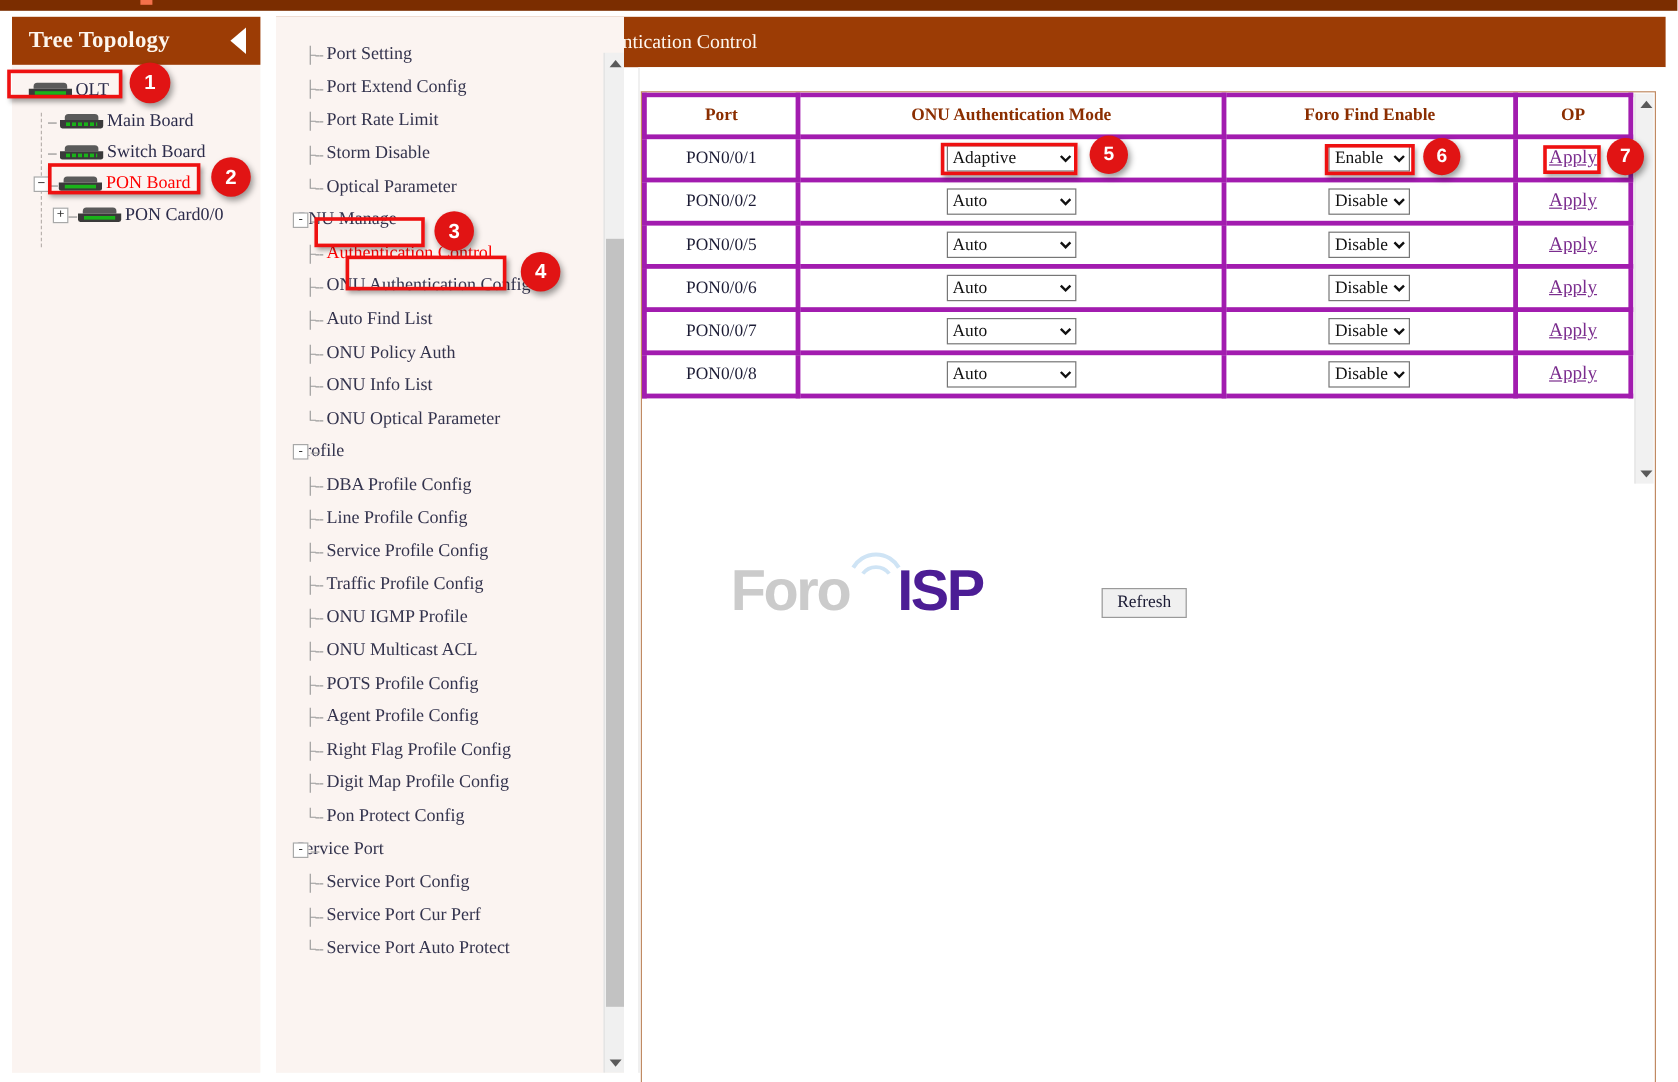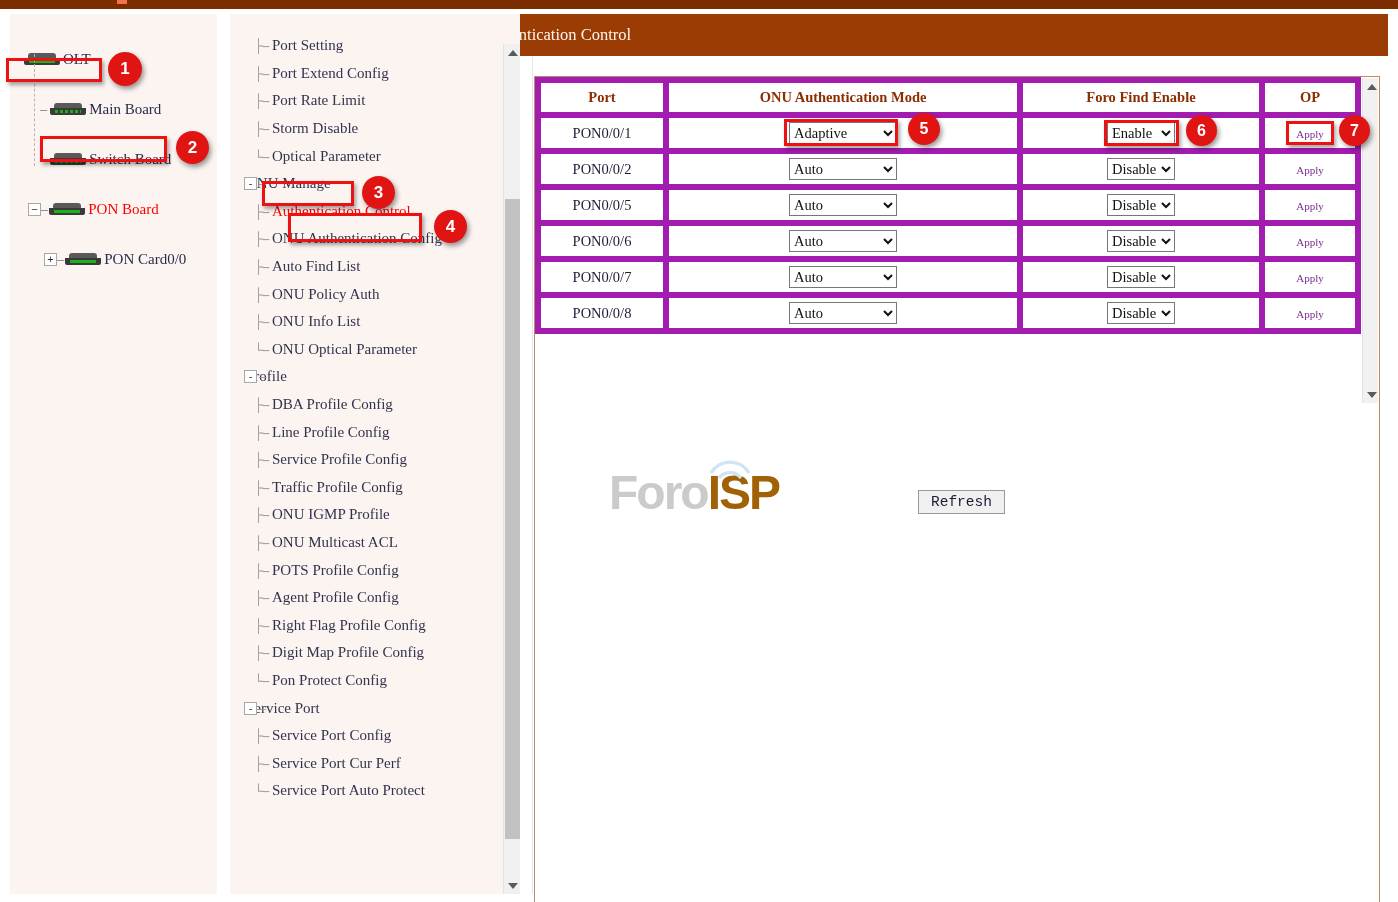--- a/index.html
+++ b/index.html
@@ -37,21 +37,21 @@
     color: #fdf6ee; font-size: 19px; font-weight: bold;
     font-family: "Liberation Serif", serif; letter-spacing: .2px;
   }
   .collapse-arrow { width: 0; height: 0; border-top: 11px solid transparent;
     border-bottom: 11px solid transparent; border-right: 13px solid #ffffff;
     cursor: pointer; }
 
   .tree-body { position: relative; padding: 8px 0 0 0; height: 838px; }
 
   .tnode { position: relative; display: flex; align-items: center; height: 26px;
-           font-size: 15px; color: #2b2b4a; font-family: "Liberation Serif", serif; margin-top: 24px; }
+           font-size: 15px; color: #2b2b4a; font-family: "Liberation Serif", serif; }
   .tnode .lbl { white-space: nowrap; }
   .tnode.red .lbl { color: #ff0000; }
 
   
   .dev-ico { position: relative; width: 36px; height: 13px; margin-right: 3px; flex: none; }
   .dev-ico .top { position: absolute; left: 4px; top: 0; width: 28px; height: 5px;
       background: #5a5a5a; border-radius: 3px 3px 0 0; }
   .dev-ico .bot { position: absolute; left: 0; top: 5px; width: 36px; height: 7px;
       background: #3a3a3a; border-radius: 0 0 2px 2px; }
   .dev-ico .grn { position: absolute; left: 5px; top: 7px; width: 26px; height: 3px;
@@ -103,41 +103,41 @@
      padding-left: 14px; font-size: 16.5px; font-family: "Liberation Serif", serif; }
   .content-body { position: absolute; left: 302px; top: 42px; width: 856px; height: 838px;
      background: #ffffff; border-left: 1px solid #e6e6e6; }
 
   .panel-box { position: absolute; left: 1px; top: 20px; width: 846px; height: 833px;
      background: #ffffff; border: 1px solid #c08a63; }
 
   table.porttbl { border-collapse: collapse; width: 826px; margin: 0;
      table-layout: fixed; }
   table.porttbl th, table.porttbl td {
-     border: 6px solid #a21caf; text-align: center; height: 36px; padding: 0;
+     border: 4px solid #a21caf; text-align: center; height: 36px; padding: 0;
      font-family: "Liberation Serif", serif; font-size: 14.5px; color: #1c1c35;
      background: #ffffff;
   }
   table.porttbl th { color: #8b2e00; font-weight: bold; font-size: 14.5px; height: 35px; }
   .col-port { width: 128px; }
   .col-mode { width: 354px; }
   .col-afe  { width: 242px; }
   .col-op   { width: 96px; }
 
   select.mode { width: 108px; height: 22px; font-family: "Liberation Serif", serif;
      font-size: 14.5px; background: #ffffff; border: 1px solid #767676; color: #111; }
   select.afe { width: 68px; height: 22px; font-family: "Liberation Serif", serif;
      font-size: 14.5px; background: #ffffff; border: 1px solid #767676; color: #111; }
-  a.applylnk { color: #7b2d8e; font-size: 11px;
+  a.applylnk { color: #7b2d8e; text-decoration: underline; font-size: 16px;
      font-family: "Liberation Serif", serif; cursor: pointer; }
 
   .tbl-sbar { position: absolute; right: 0px; top: 0; width: 16px; height: 326px;
      background: #f1f1f1; }
 
-  .refresh-btn { position: absolute; font-family: Liberation Mono, monospace;
+  .refresh-btn { position: absolute; font-family: Liberation Serif, serif;
      font-size: 14.5px; padding: 3px 12px; background: #f0f0f0; border: 1px solid #9a9a9a;
      color: #1c1c35; cursor: pointer; }
 
   
   .hl { position: absolute; border: 3px solid #ee1111; background: transparent;
         box-shadow: 2px 3px 4px rgba(0,0,0,.35); }
   .badge { position: absolute; border-radius: 50%; background: #e11414;
      color: #fff; font-family: "Liberation Sans", sans-serif; font-weight: bold;
      display: flex; align-items: center; justify-content: center;
      box-shadow: 2px 3px 5px rgba(0,0,0,.4); }
@@ -145,20 +145,24 @@
 </head>
 <body>
 
 <div id="root">
 
   <div class="topbar">
     <div class="topbar-mark"></div>
   </div>
 
   <div class="tree-panel">
+    <div class="tree-header">
+      <span class="tree-header-title">Tree Topology</span>
+      <span class="collapse-arrow"></span>
+    </div>
     <div class="tree-body">
 
       <div class="tnode" style="padding-left:14px;">
         <span class="dev-ico">
           <span class="top"></span>
             <span class="bot"></span>
             <span class="grn"></span>
         </span>
         <span class="lbl">OLT</span>
       </div>
@@ -281,21 +285,21 @@
           </div>
           <div class="sthumb" style="top:17px;height:0px;"></div>
           <div class="sarrow" style="bottom:0;">
             <span class="tri-dn"></span>
           </div>
         </div>
 
         <button class="refresh-btn" style="left:383px;top:413px;">Refresh</button>
 
         <div style="position:absolute;left:74px;top:388px;font-family:'Liberation Sans',sans-serif;font-weight:bold;font-size:48px;letter-spacing:-2px;">
-          <span style="color:#cbcbcb;">Foro</span><span style="color:#a16207;">ISP</span>
+          <span style="color:#cbcbcb;">Foro</span><span style="color:#4c1d95;margin-left:40px;">ISP</span>
           <svg width="46" height="26" style="position:absolute;left:98px;top:-12px;">
             <path d="M4 20 A22 22 0 0 1 42 20" stroke="#cfe4f5" stroke-width="3.4" fill="none"></path>
             <path d="M12 25 A14 14 0 0 1 34 25" stroke="#cfe4f5" stroke-width="3.2" fill="none"></path>
           </svg>
         </div>
 
       </div>
     </div>
   </div>
 

